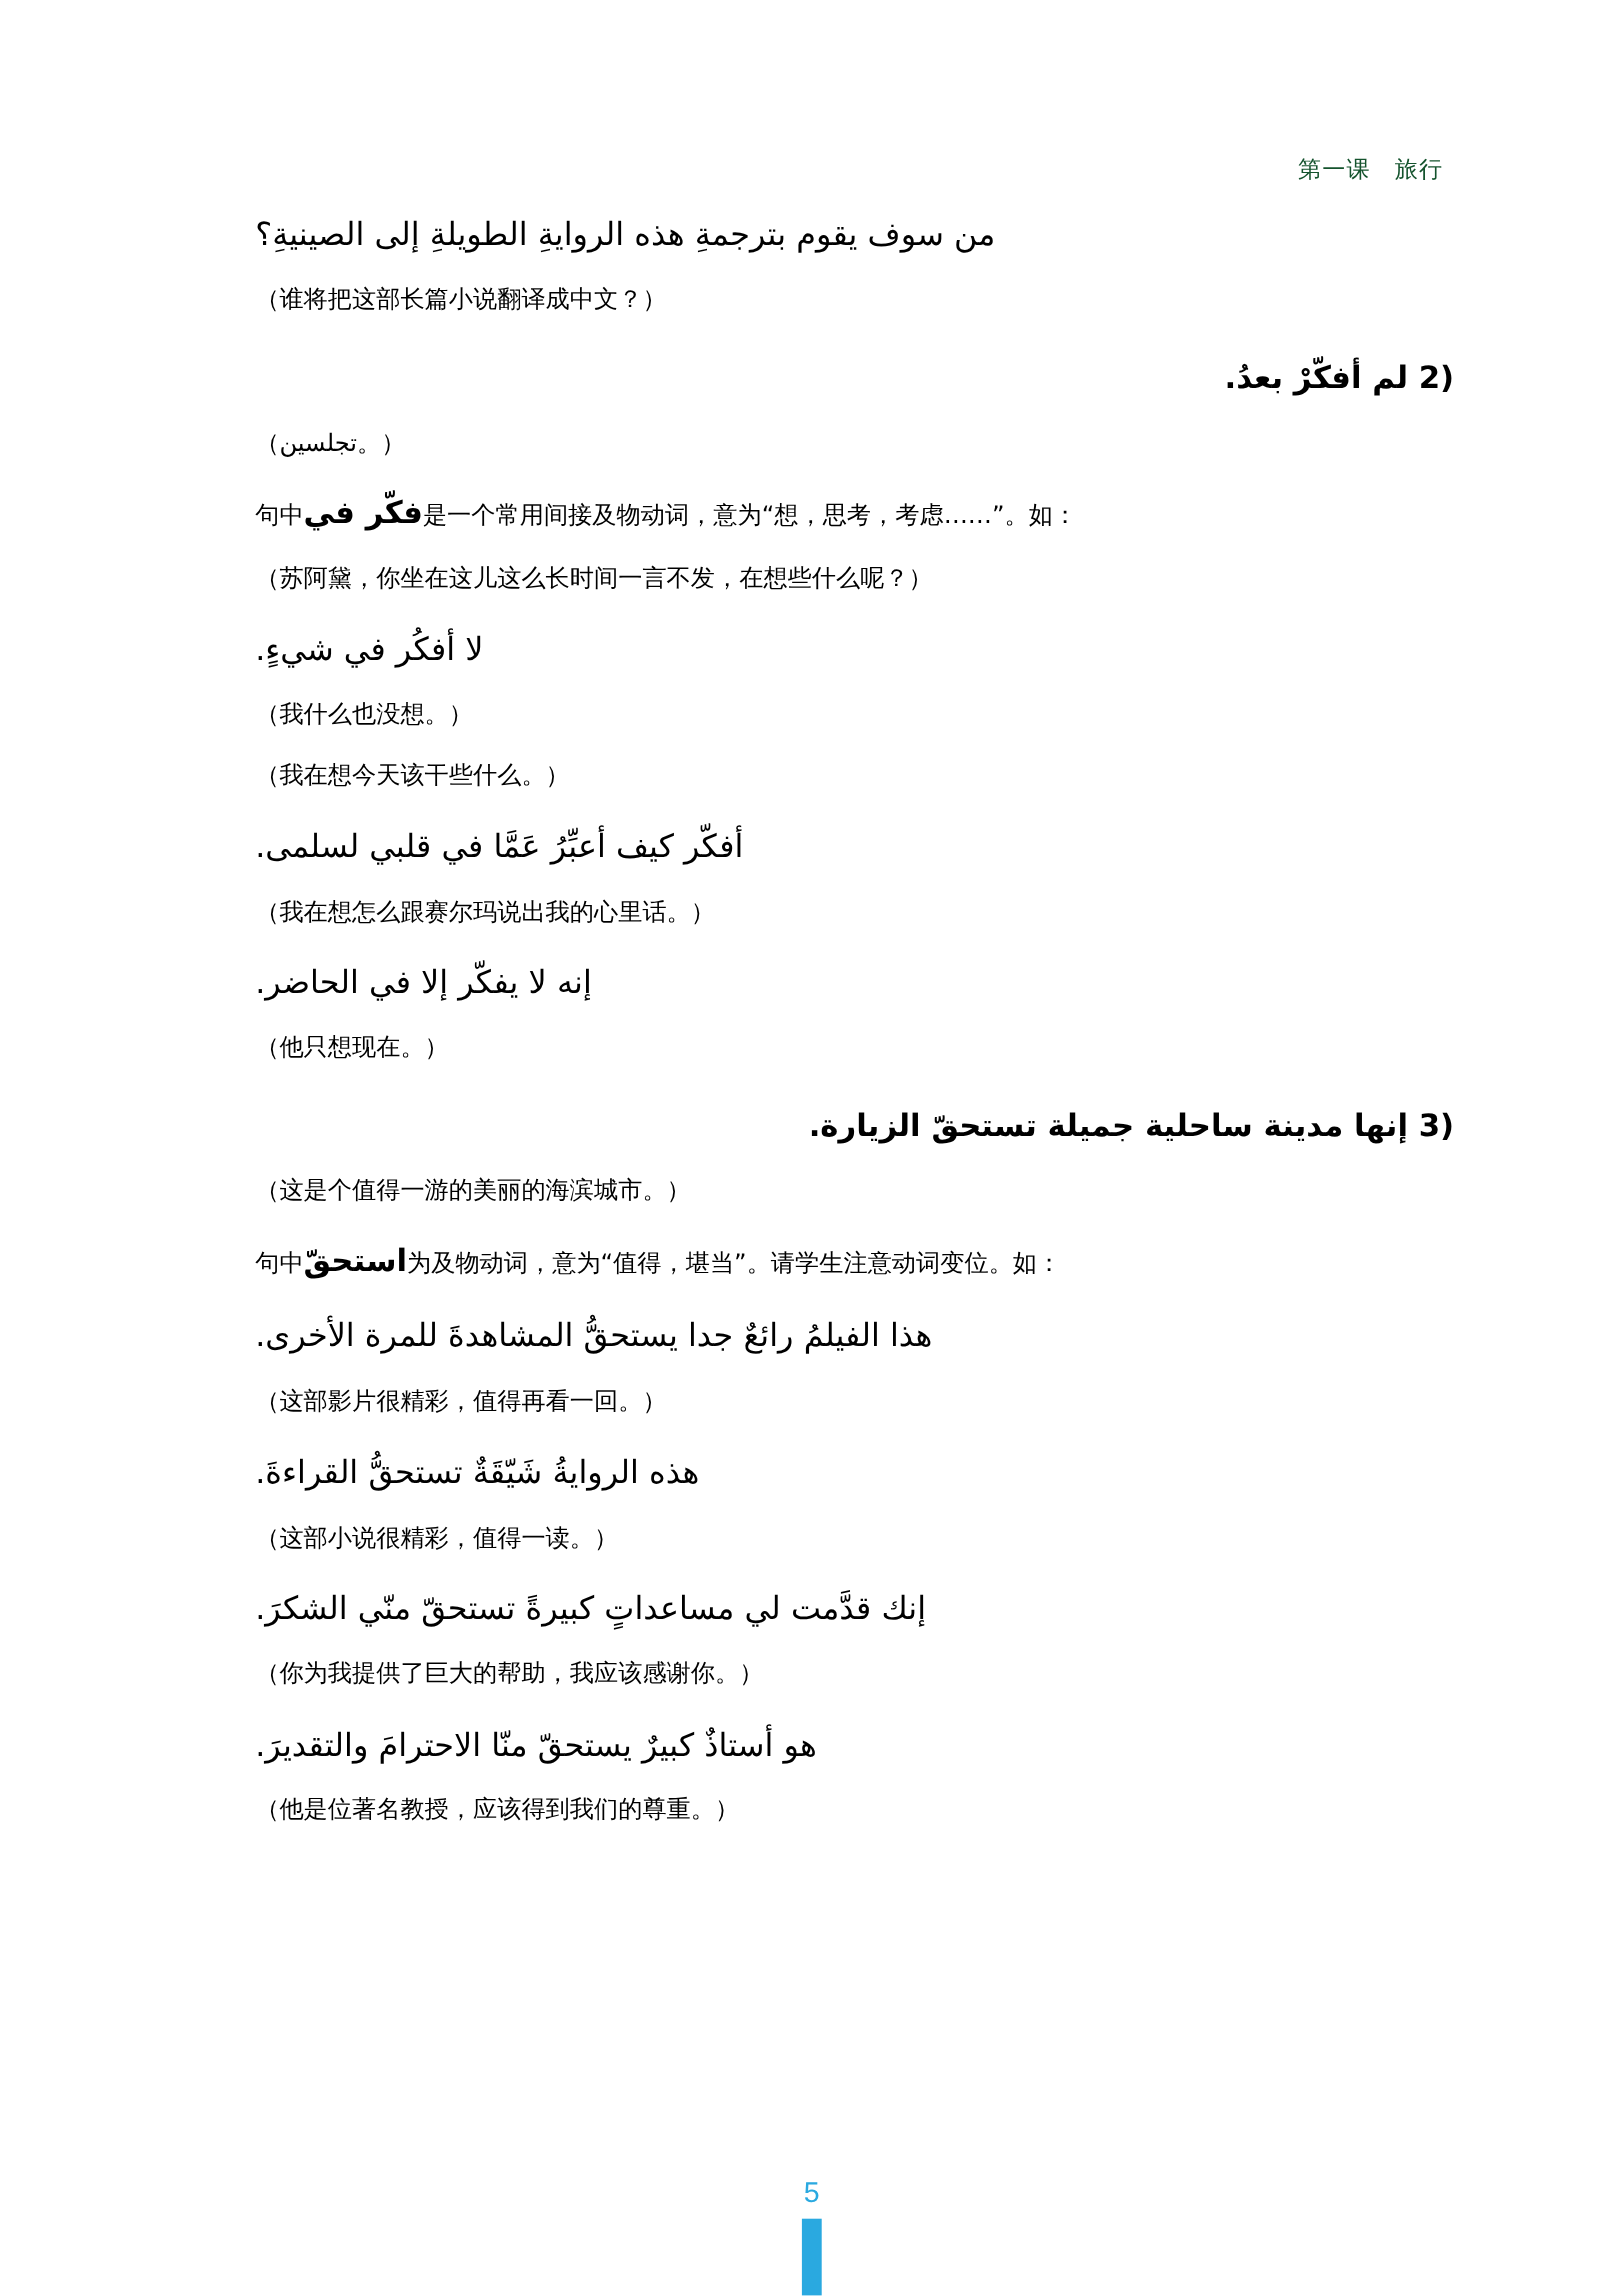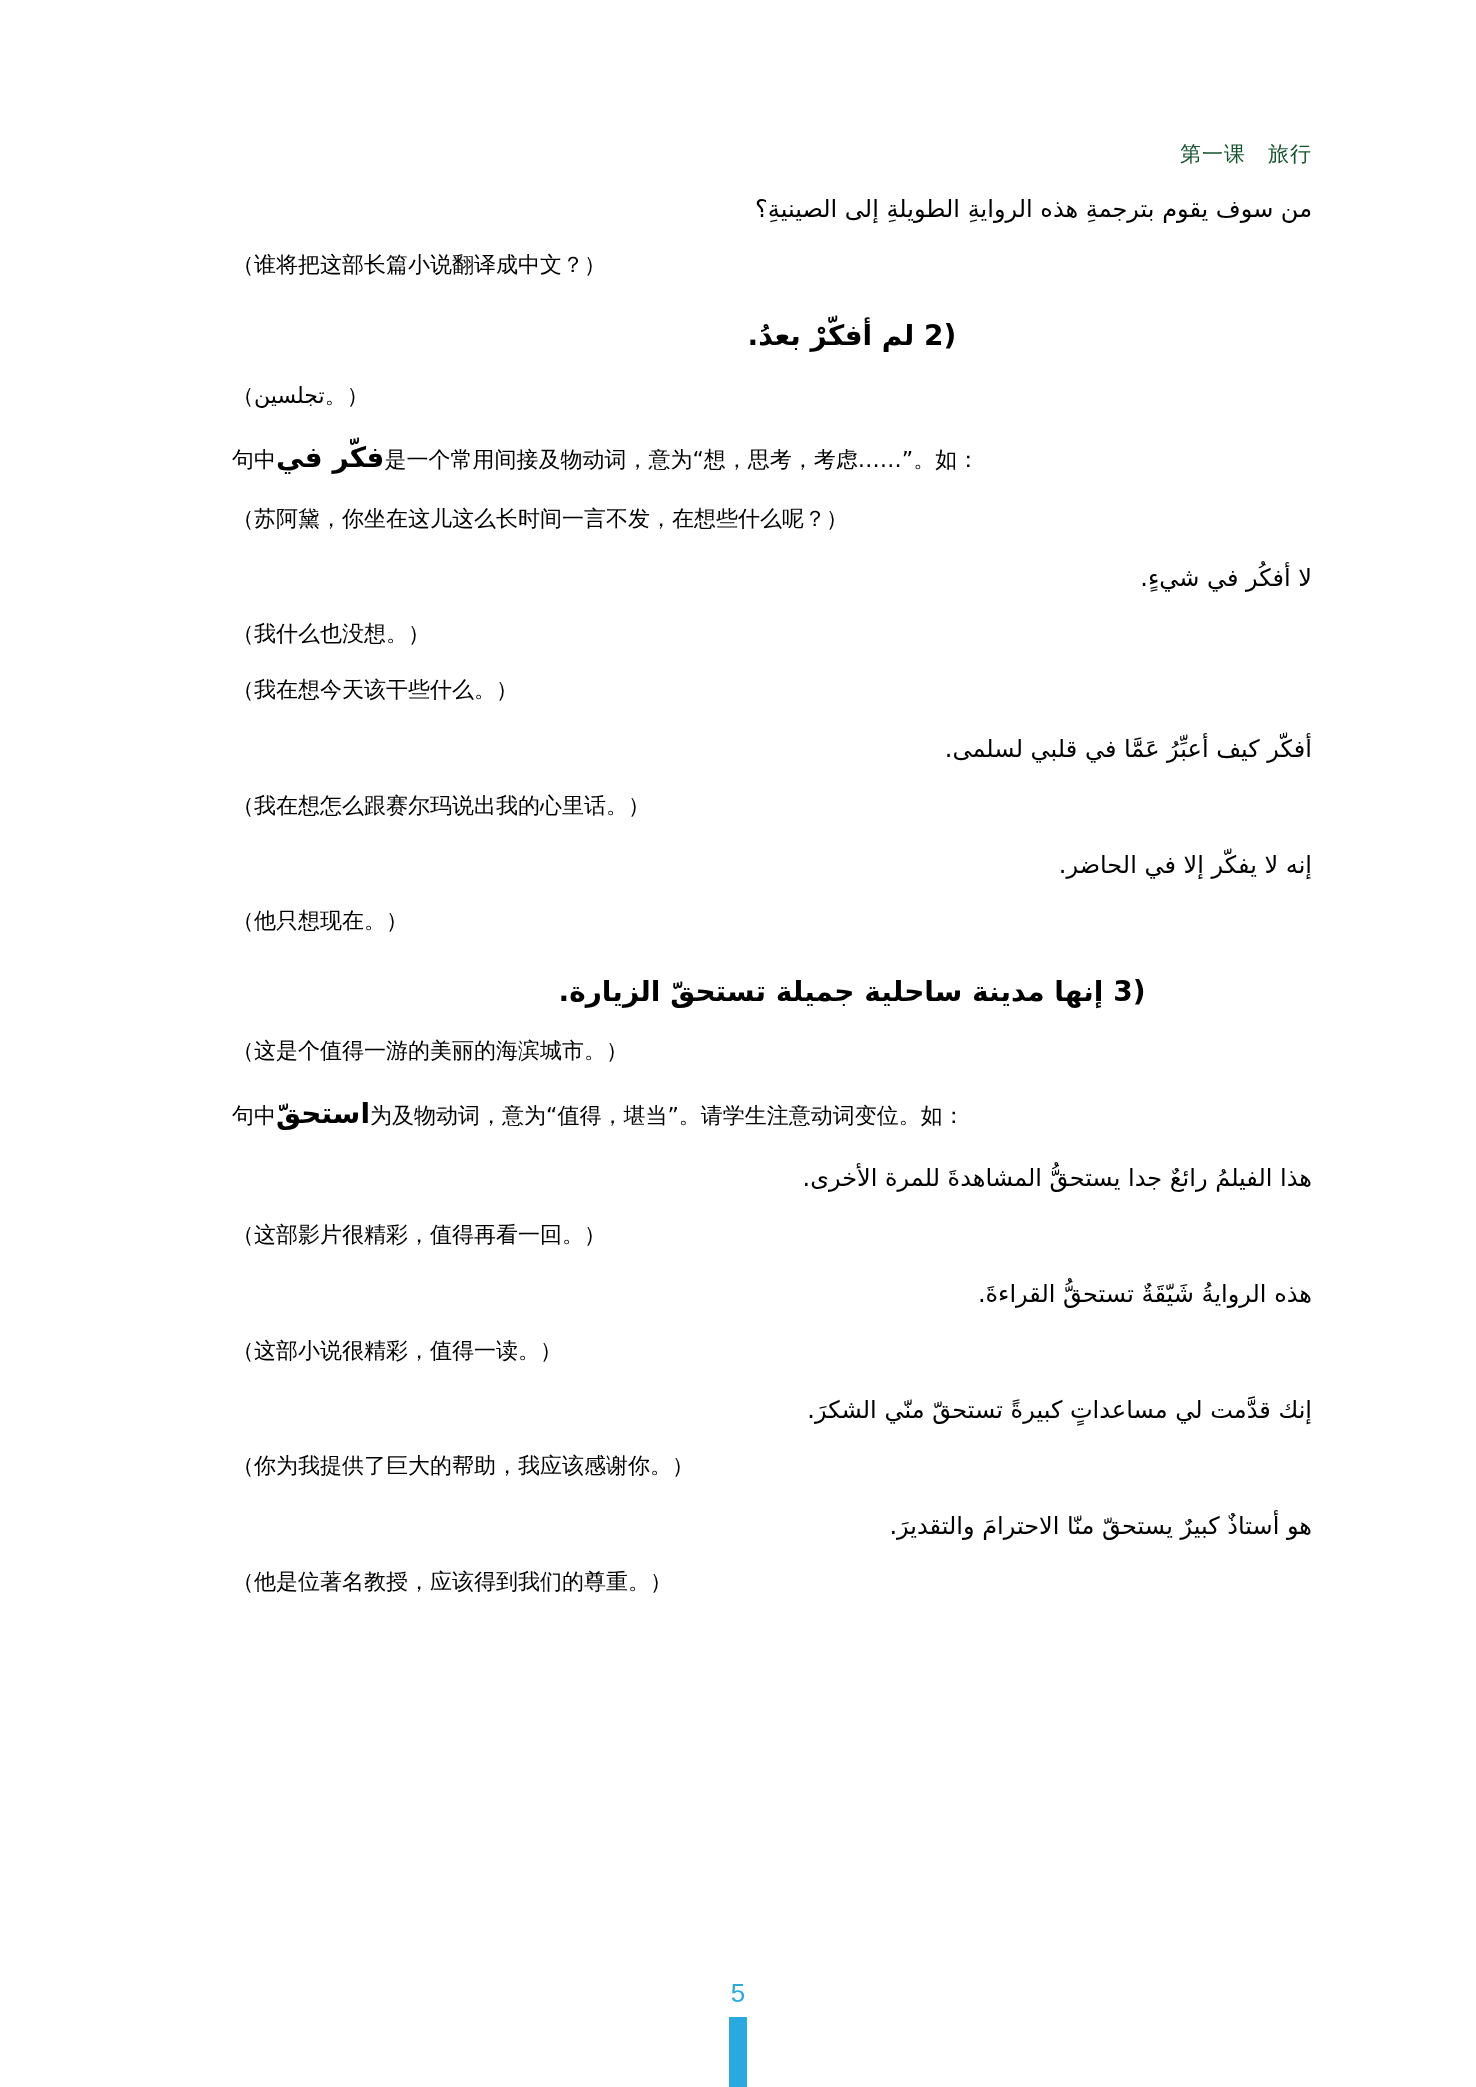--- a/index.html
+++ b/index.html
@@ -34,32 +34,32 @@
     font-size: 21px;
     letter-spacing: 1px;
     padding-top: 140px;
     padding-right: 10px;
     white-space: pre;
   }
 
   
   .ar {
     direction: rtl;
-    text-align: right;
+    text-align: left;
     font-family: "DejaVu Sans", "Liberation Sans", sans-serif;
-    font-size: 24px;
+    font-size: 29px;
     line-height: 1.6;
     margin: 22px 0 0 0;
     padding-right: 10px;
   }
 
   
   .heading {
     direction: rtl;
-    text-align: center;
+    text-align: right;
     font-family: "DejaVu Sans", "Liberation Sans", sans-serif;
     font-weight: bold;
     font-size: 28px;
     margin: 30px 0 0 0;
     padding-left: 150px;
     line-height: 1.6;
   }
   .heading .num {
     direction: ltr;
     unicode-bidi: embed;

